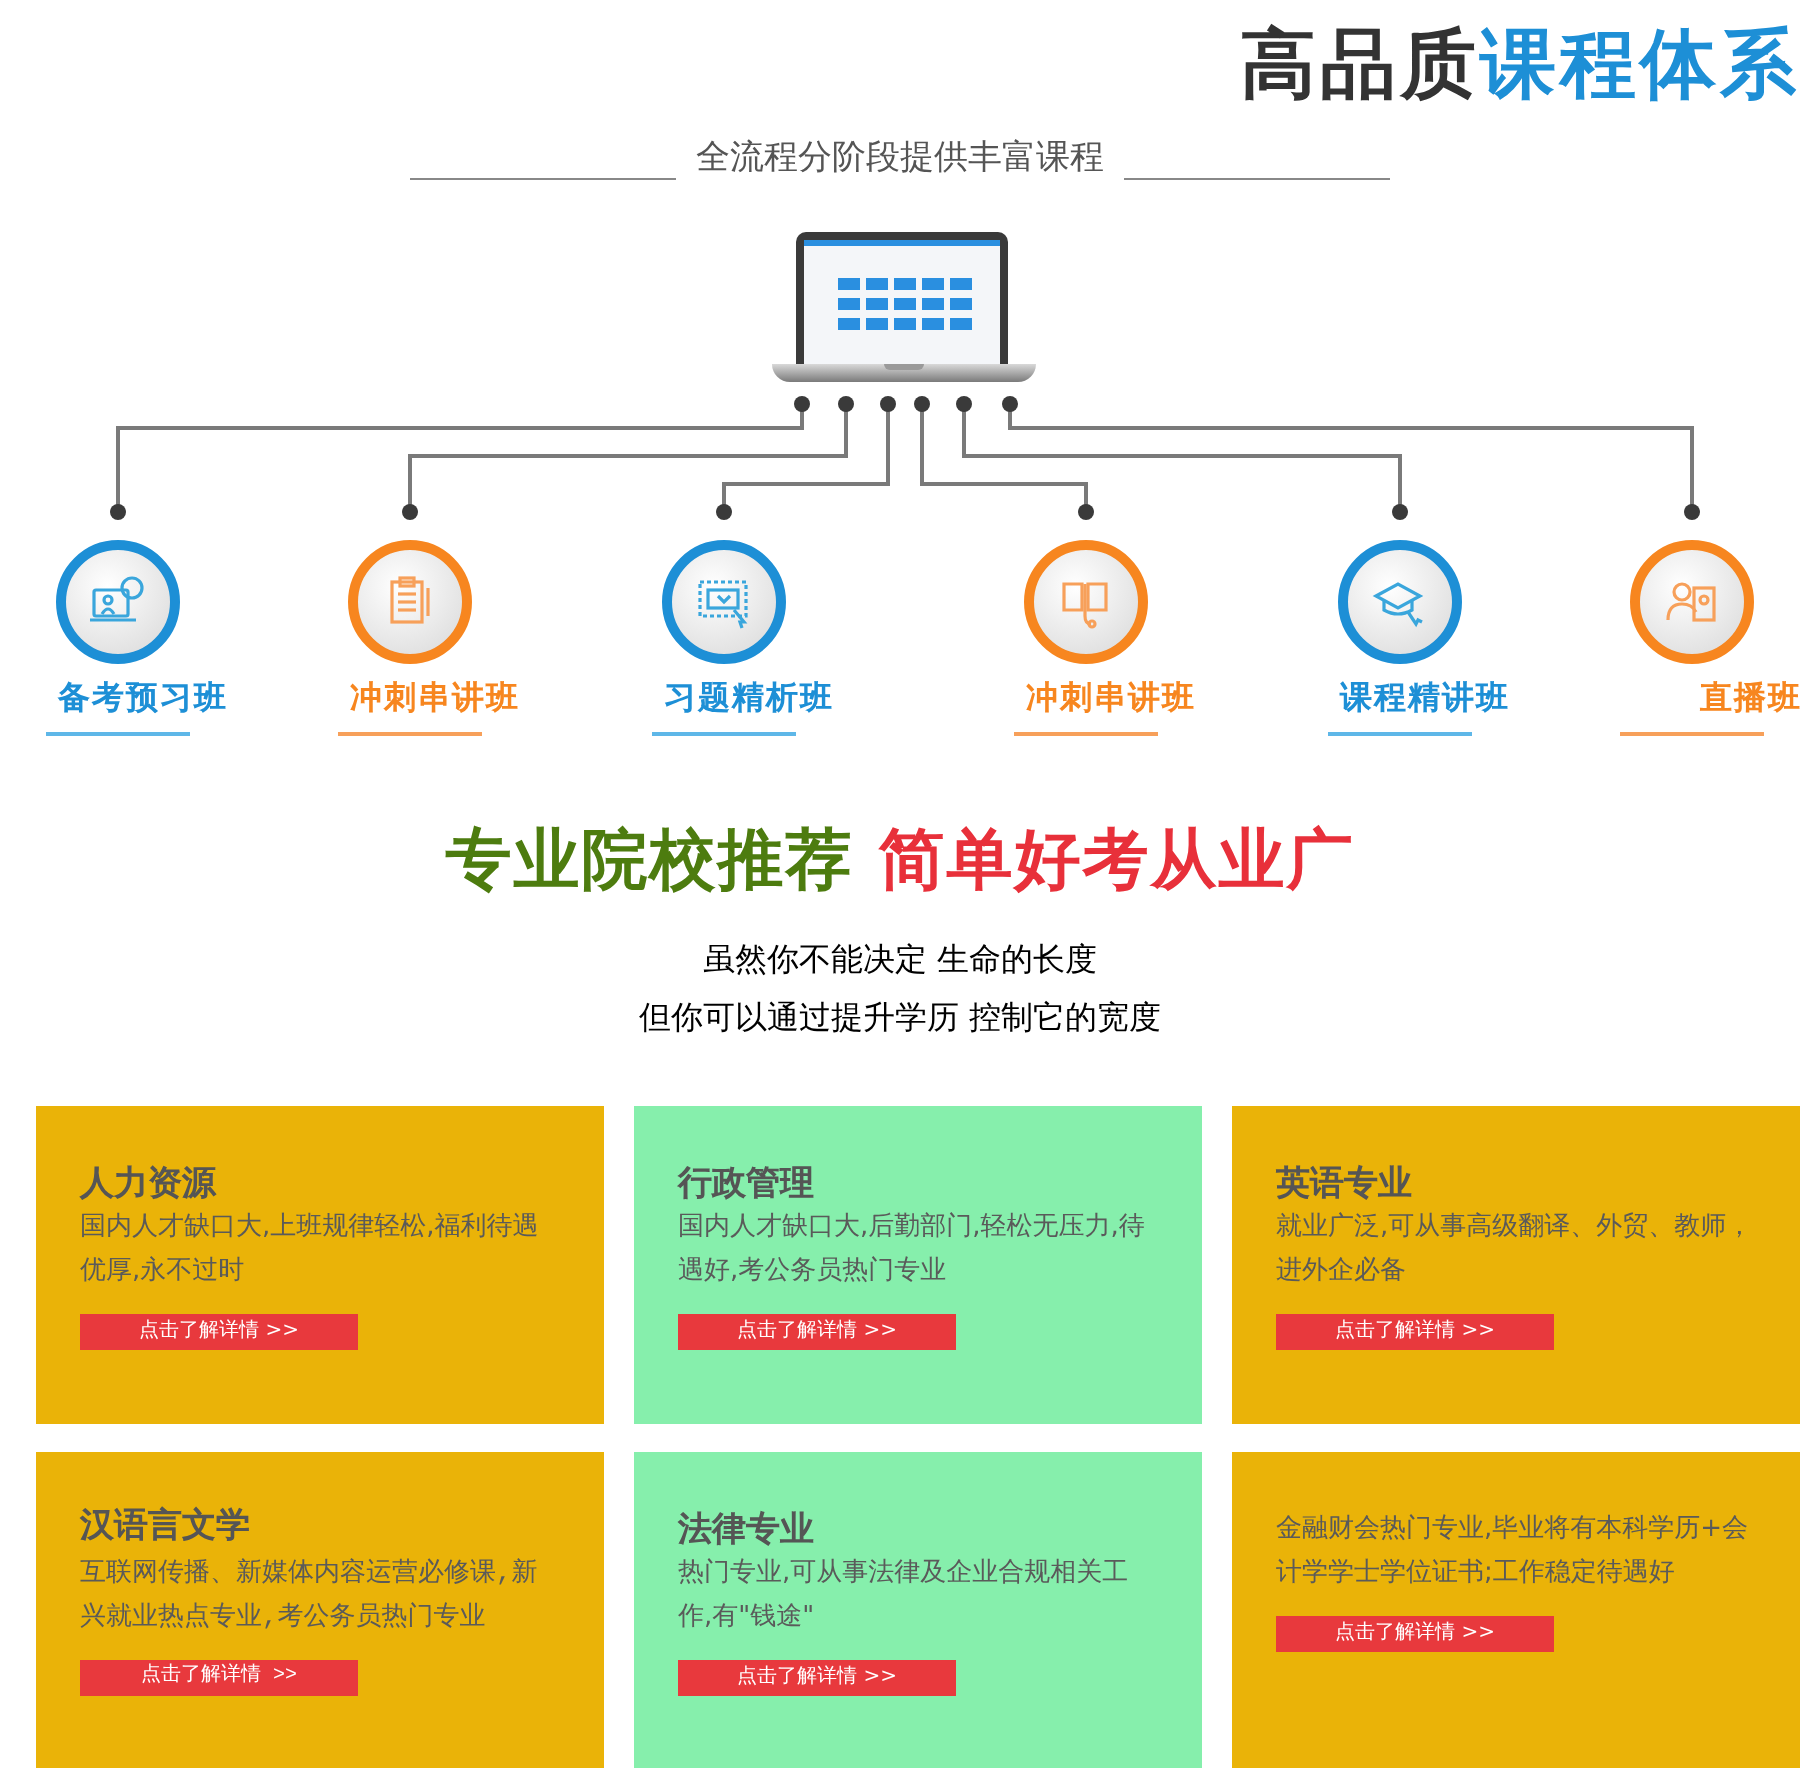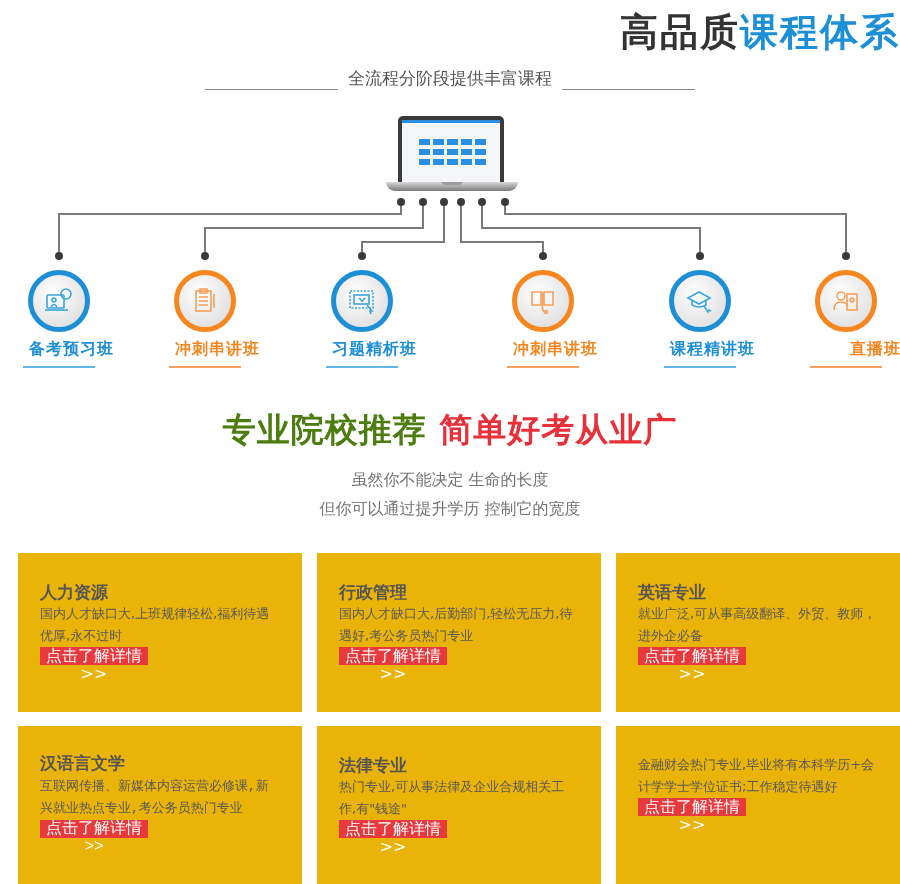--- a/index.html
+++ b/index.html
@@ -35,28 +35,28 @@
   .course .label.blue { color: #1d8fd6; }
   .course .label.orange { color: #f7861f; }
   .course .underline { width: 72px; height: 2px; margin: 6px auto 0; }
   .course .underline.blue { background: #5eb7e8; }
   .course .underline.orange { background: #f7a05a; }
 
   .h2 { left: 0; width: 900px; top: 408px; text-align: center; font-size: 33px; font-weight: bold; letter-spacing: 1px; line-height: 44px; }
   .h2 .dark { color: #4d7c0f; }
   .h2 .red { color: #e8303a; }
 
-  .quote { left: 0; width: 900px; text-align: center; font-size: 16px; color: #737373; }
+  .quote { left: 0; width: 900px; text-align: center; font-size: 16px; color: #000000; }
 
   .card { width: 284px; height: 159px; box-sizing: border-box; padding: 28px 22px 0 22px; }
   .card.blue { background: #eab308; }
-  .card.pink { background: #eab308; }
+  .card.pink { background: #86efac; }
   .card .ctitle { font-size: 17px; font-weight: bold; color: #555555; line-height: 22px; }
   .card .cdesc { font-size: 13px; color: #5a5a5a; line-height: 22px; }
-  .card .cbtn { display: inline-block; width: 108px; height: 18px; line-height: 18px; background: #e8393d; color: #ffffff; font-size: 16px; text-align: center; cursor: pointer; }
+  .card .cbtn { margin-top: 10px; display: inline-block; width: 139px; height: 18px; line-height: 18px; background: #e8393d; color: #ffffff; font-size: 10px; text-align: center; cursor: pointer; }
 </style>
 </head>
 <body>
 
 <div class="abs title">
   <span class="dark">高品质</span><span class="blue">课程体系</span>
 </div>
 <div class="abs subtitle-row">
   <div class="line"></div>
   <span class="txt">全流程分阶段提供丰富课程</span>

